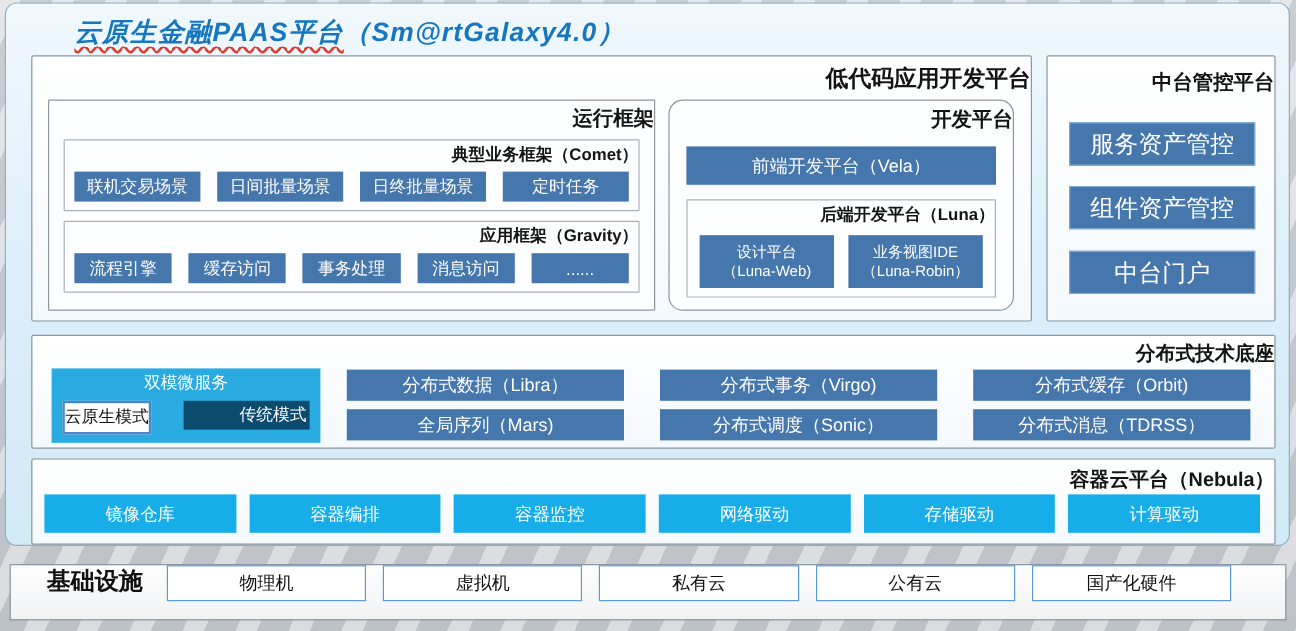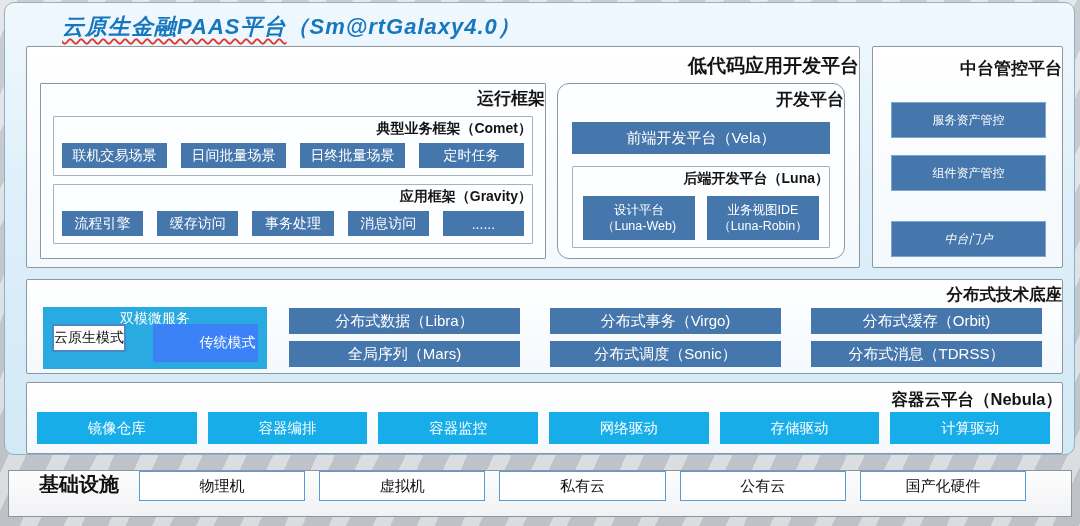--- a/index.html
+++ b/index.html
@@ -58,37 +58,37 @@
   .dev{ left:530px; top:36px; width:288px; height:176px; }
   .dev > .ptitle{ font-size:17px; padding-top:4px; }
   .vela{ position:absolute; left:14px; right:14px; top:38px; height:32px; font-size:15px; }
   .luna{ left:14px; right:14px; top:82px; height:82px; width:auto; }
   .luna-row{ position:absolute; left:10px; right:10px; bottom:7px; display:flex; gap:12px; }
   .luna-row .node{ flex:1; height:44px; font-size:12.5px; line-height:1.3; flex-direction:column; }
 
   
   .midplatform{ left:867px; top:43px; width:191px; height:222px; }
   .midplatform > .ptitle{ font-size:17px; padding-top:10px; }
-  .mid-node{ position:absolute; left:18px; width:155px; height:36px; font-size:12px; border:1px solid #7fa6cc; }
-  .mid-node.m0{ top:55px; } .mid-node.m1{ top:108px; } .mid-node.m2{ top:174px;font-style:italic; }
+  .mid-node{ position:absolute; left:18px; width:155px; height:36px; font-size:20px; border:1px solid #7fa6cc; }
+  .mid-node.m0{ top:55px; } .mid-node.m1{ top:108px; } .mid-node.m2{ top:162px; }
 
   
   .distributed{ left:21px; top:276px; width:1037px; height:95px; }
   .distributed > .ptitle{ font-size:16.5px; padding-top:4px; }
   .dualmode{
     position:absolute; left:16px; top:27px; width:224px; height:62px;
     background:var(--cyan,#29abe2); color:#fff;
   }
   .dualmode .dtitle{ text-align:center; font-size:14px; padding-top:3px; }
   .dualmode-row{ position:absolute; left:9px; right:9px; bottom:7px; display:flex; gap:27px; }
   .mode-white{
     flex:1; height:28px; background:#fff; border:2px solid #4a86c8; color:#111;
     display:flex; align-items:center; justify-content:center; font-size:14px; white-space:nowrap;
   }
-  .mode-blue{ flex:1; height:38px; font-size:14px; background:#3b82f6;padding-left:44px; }
+  .mode-blue{ flex:1; height:24px; font-size:14px; background:#0c4a6e;padding-left:44px; }
   .dist-grid{
     position:absolute; left:262px; right:20px; top:28px;
     display:grid; grid-template-columns:repeat(3,1fr); column-gap:30px; row-gap:7px;
   }
   .dist-grid .node{ height:26px; font-size:15px; }
 
   
   .nebula{ left:21px; top:379px; width:1037px; height:72px; }
   .nebula > .ptitle{ font-size:16.5px; padding-top:6px; }
   .nebula-row{ position:absolute; left:10px; right:12px; bottom:9px; display:flex; gap:11px; }

